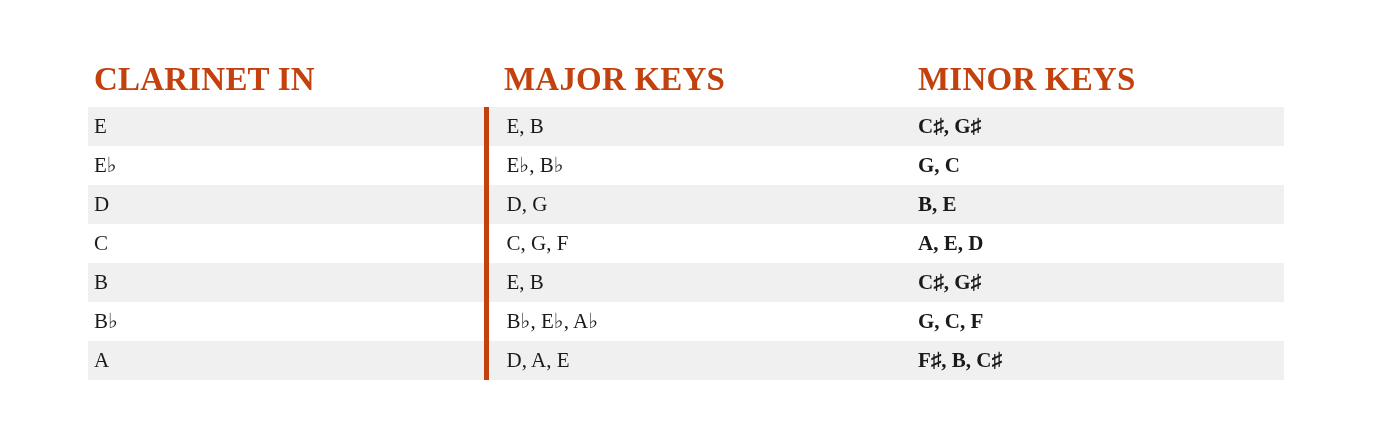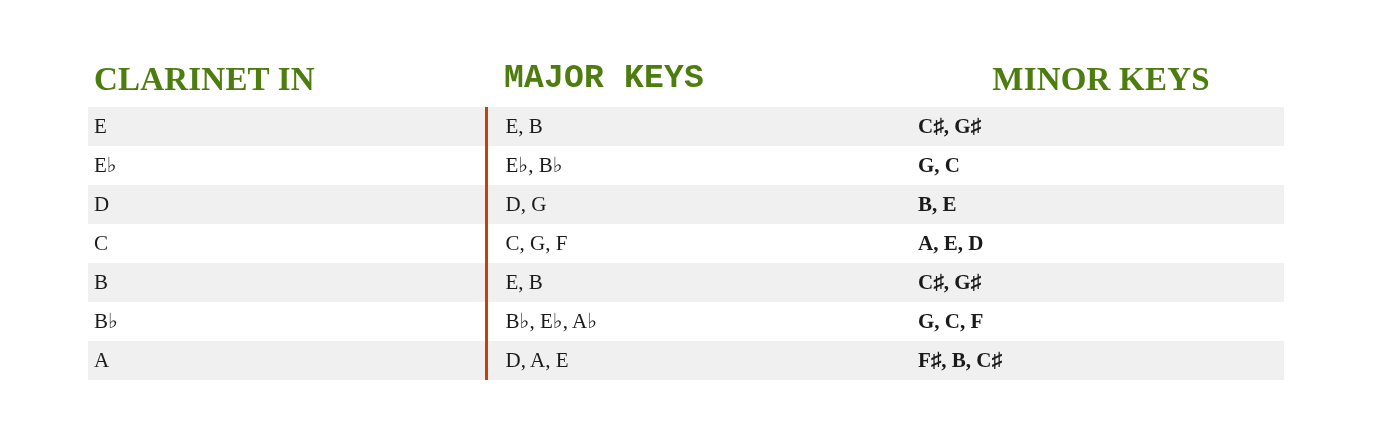--- a/index.html
+++ b/index.html
@@ -34,40 +34,40 @@
   table.keytable col.c1 { width: 398px; }
   table.keytable col.c2 { width: 414px; }
   table.keytable col.c3 { width: 384px; }
 
   thead th {
     text-align: left;
     font-family: "Liberation Serif", serif;
     font-weight: bold;
     font-size: 33px;
     letter-spacing: 0.2px;
-    color: #4d7c0f;
+    color: #c2410c;
     padding: 0 0 10px 0;
     vertical-align: bottom;
     line-height: 1.05;
   }
   thead th.col1 { padding-left: 6px; }
-  thead th.col2 { padding-left: 18px; font-family: Liberation Mono, monospace; }
-  thead th.col3 { padding-left: 18px; text-align: center; }
+  thead th.col2 { padding-left: 18px; }
+  thead th.col3 { padding-left: 18px; }
 
   tbody td {
     font-size: 21px;
     line-height: 1.0;
     padding: 9px 0 9px 0;
     height: 17px;
     vertical-align: middle;
     color: #1a1a1a;
     border: none;
   }
   tbody td.col1 { padding-left: 6px; }
-  tbody td.col2 { padding-left: 18px; border-left: 3px solid #c2410c; }
+  tbody td.col2 { padding-left: 18px; border-left: 5px solid #c2410c; }
   tbody td.col3 { padding-left: 18px; font-weight: bold; }
 
   tbody tr.shade td { background: #f0f0f0; }
   tbody tr.plain td { background: #ffffff; }
 </style>
 </head>
 <body>
 
 <div class="page">
   <div class="table-wrap">

